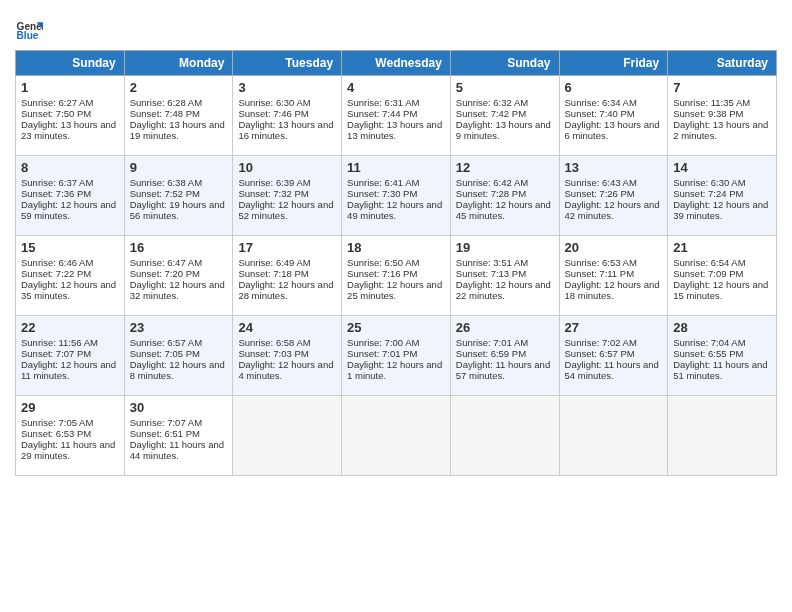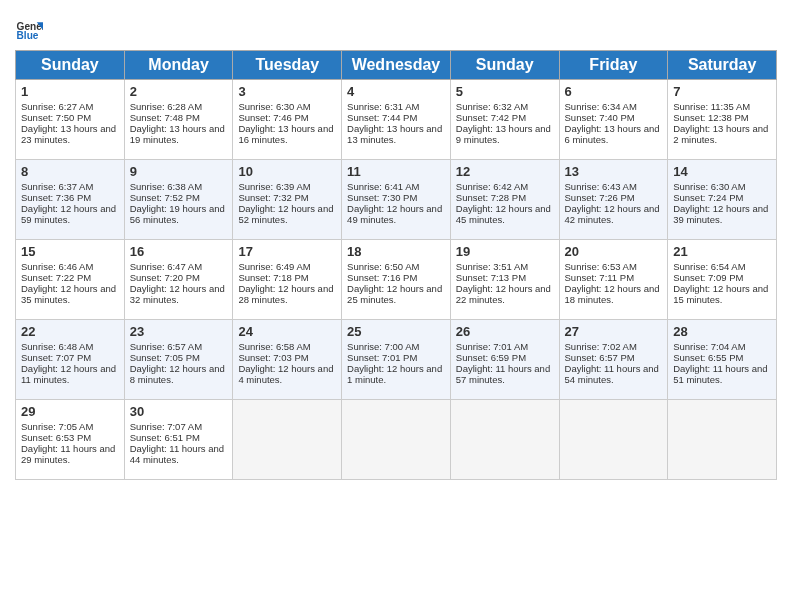--- a/index.html
+++ b/index.html
@@ -40,23 +40,23 @@
       margin-top: 2px;
     }
     table {
       width: 100%;
       border-collapse: collapse;
       table-layout: fixed;
     }
     thead tr th {
       background-color: #2979c0;
       color: #fff;
-      font-size: 16px;
+      font-size: 12px;
       font-weight: bold;
-      text-align: center;
+      text-align: right;
       padding: 5px 8px;
       border: 1px solid #aaa;
     }
     tbody tr td {
       vertical-align: top;
       border: 1px solid #ccc;
       padding: 4px 5px;
       font-size: 9.5px;
       color: #333;
       height: 80px;
@@ -106,42 +106,42 @@
       </tr>
   </thead>
   <tbody id="calendar-body">
   <tr>
         <td><span class="day-number">1</span><span>Sunrise: 6:27 AM</span><br><span>Sunset: 7:50 PM</span><br><span>Daylight: 13 hours and 23 minutes.</span></td>
         <td><span class="day-number">2</span><span>Sunrise: 6:28 AM</span><br><span>Sunset: 7:48 PM</span><br><span>Daylight: 13 hours and 19 minutes.</span></td>
         <td><span class="day-number">3</span><span>Sunrise: 6:30 AM</span><br><span>Sunset: 7:46 PM</span><br><span>Daylight: 13 hours and 16 minutes.</span></td>
         <td><span class="day-number">4</span><span>Sunrise: 6:31 AM</span><br><span>Sunset: 7:44 PM</span><br><span>Daylight: 13 hours and 13 minutes.</span></td>
         <td><span class="day-number">5</span><span>Sunrise: 6:32 AM</span><br><span>Sunset: 7:42 PM</span><br><span>Daylight: 13 hours and 9 minutes.</span></td>
         <td><span class="day-number">6</span><span>Sunrise: 6:34 AM</span><br><span>Sunset: 7:40 PM</span><br><span>Daylight: 13 hours and 6 minutes.</span></td>
-        <td><span class="day-number">7</span><span>Sunrise: 11:35 AM</span><br><span>Sunset: 12:38 PM</span><br><span>Daylight: 13 hours and 2 minutes.</span></td>
+        <td><span class="day-number">7</span><span>Sunrise: 11:35 AM</span><br><span>Sunset: 9:38 PM</span><br><span>Daylight: 13 hours and 2 minutes.</span></td>
       </tr>
       <tr>
         <td><span class="day-number">8</span><span>Sunrise: 6:37 AM</span><br><span>Sunset: 7:36 PM</span><br><span>Daylight: 12 hours and 59 minutes.</span></td>
         <td><span class="day-number">9</span><span>Sunrise: 6:38 AM</span><br><span>Sunset: 7:52 PM</span><br><span>Daylight: 19 hours and 56 minutes.</span></td>
         <td><span class="day-number">10</span><span>Sunrise: 6:39 AM</span><br><span>Sunset: 7:32 PM</span><br><span>Daylight: 12 hours and 52 minutes.</span></td>
         <td><span class="day-number">11</span><span>Sunrise: 6:41 AM</span><br><span>Sunset: 7:30 PM</span><br><span>Daylight: 12 hours and 49 minutes.</span></td>
         <td><span class="day-number">12</span><span>Sunrise: 6:42 AM</span><br><span>Sunset: 7:28 PM</span><br><span>Daylight: 12 hours and 45 minutes.</span></td>
         <td><span class="day-number">13</span><span>Sunrise: 6:43 AM</span><br><span>Sunset: 7:26 PM</span><br><span>Daylight: 12 hours and 42 minutes.</span></td>
         <td><span class="day-number">14</span><span>Sunrise: 6:30 AM</span><br><span>Sunset: 7:24 PM</span><br><span>Daylight: 12 hours and 39 minutes.</span></td>
       </tr>
       <tr>
         <td><span class="day-number">15</span><span>Sunrise: 6:46 AM</span><br><span>Sunset: 7:22 PM</span><br><span>Daylight: 12 hours and 35 minutes.</span></td>
         <td><span class="day-number">16</span><span>Sunrise: 6:47 AM</span><br><span>Sunset: 7:20 PM</span><br><span>Daylight: 12 hours and 32 minutes.</span></td>
         <td><span class="day-number">17</span><span>Sunrise: 6:49 AM</span><br><span>Sunset: 7:18 PM</span><br><span>Daylight: 12 hours and 28 minutes.</span></td>
         <td><span class="day-number">18</span><span>Sunrise: 6:50 AM</span><br><span>Sunset: 7:16 PM</span><br><span>Daylight: 12 hours and 25 minutes.</span></td>
         <td><span class="day-number">19</span><span>Sunrise: 3:51 AM</span><br><span>Sunset: 7:13 PM</span><br><span>Daylight: 12 hours and 22 minutes.</span></td>
         <td><span class="day-number">20</span><span>Sunrise: 6:53 AM</span><br><span>Sunset: 7:11 PM</span><br><span>Daylight: 12 hours and 18 minutes.</span></td>
         <td><span class="day-number">21</span><span>Sunrise: 6:54 AM</span><br><span>Sunset: 7:09 PM</span><br><span>Daylight: 12 hours and 15 minutes.</span></td>
       </tr>
       <tr>
-        <td><span class="day-number">22</span><span>Sunrise: 6:48 AM</span><br><span>Sunset: 7:07 PM</span><br><span>Daylight: 12 hours and 11 minutes.</span></td>
+        <td><span class="day-number">22</span><span>Sunrise: 11:56 AM</span><br><span>Sunset: 7:07 PM</span><br><span>Daylight: 12 hours and 11 minutes.</span></td>
         <td><span class="day-number">23</span><span>Sunrise: 6:57 AM</span><br><span>Sunset: 7:05 PM</span><br><span>Daylight: 12 hours and 8 minutes.</span></td>
         <td><span class="day-number">24</span><span>Sunrise: 6:58 AM</span><br><span>Sunset: 7:03 PM</span><br><span>Daylight: 12 hours and 4 minutes.</span></td>
         <td><span class="day-number">25</span><span>Sunrise: 7:00 AM</span><br><span>Sunset: 7:01 PM</span><br><span>Daylight: 12 hours and 1 minute.</span></td>
         <td><span class="day-number">26</span><span>Sunrise: 7:01 AM</span><br><span>Sunset: 6:59 PM</span><br><span>Daylight: 11 hours and 57 minutes.</span></td>
         <td><span class="day-number">27</span><span>Sunrise: 7:02 AM</span><br><span>Sunset: 6:57 PM</span><br><span>Daylight: 11 hours and 54 minutes.</span></td>
         <td><span class="day-number">28</span><span>Sunrise: 7:04 AM</span><br><span>Sunset: 6:55 PM</span><br><span>Daylight: 11 hours and 51 minutes.</span></td>
       </tr>
       <tr>
         <td><span class="day-number">29</span><span>Sunrise: 7:05 AM</span><br><span>Sunset: 6:53 PM</span><br><span>Daylight: 11 hours and 29 minutes.</span></td>
         <td><span class="day-number">30</span><span>Sunrise: 7:07 AM</span><br><span>Sunset: 6:51 PM</span><br><span>Daylight: 11 hours and 44 minutes.</span></td>

